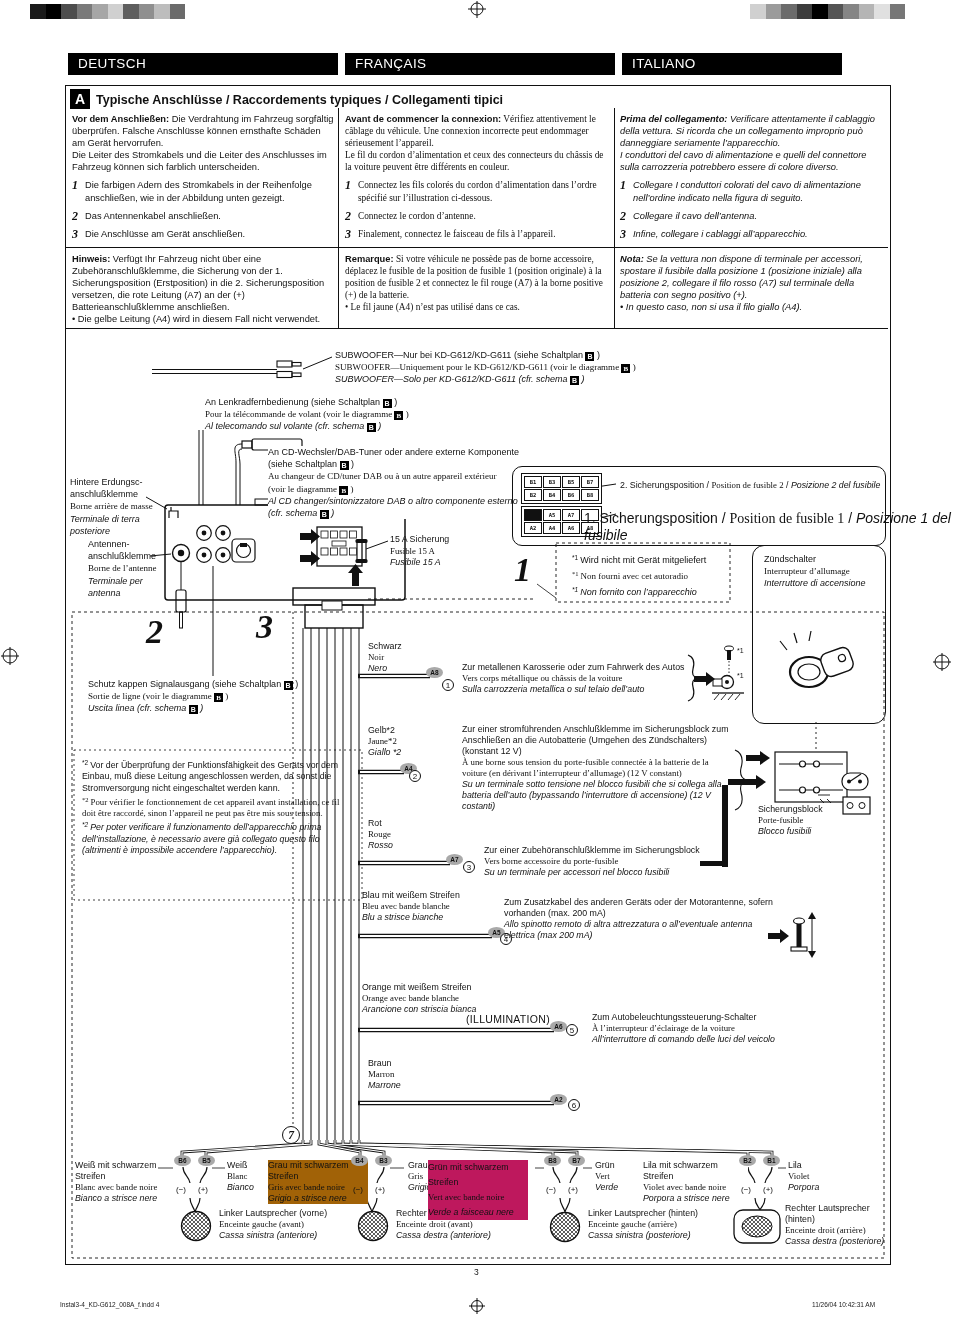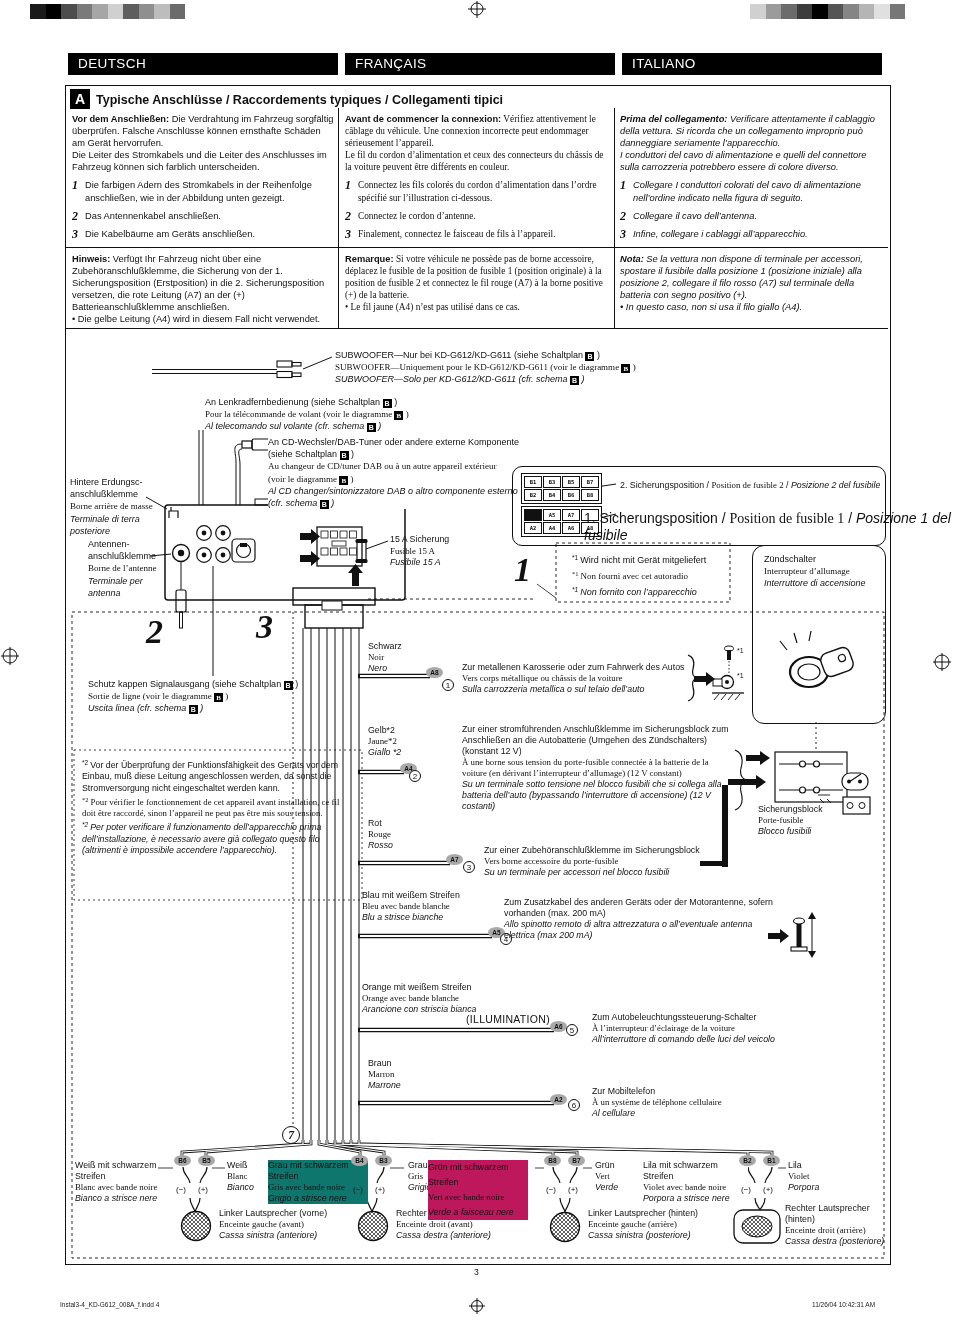--- a/index.html
+++ b/index.html
@@ -303,21 +303,21 @@
       <g transform="rotate(-20 837 662)">
         <rect x="822" y="650" width="30" height="24" rx="7" stroke-width="1.4" fill="#fff"></rect>
         <circle cx="843" cy="660" r="3.5" stroke-width="1.2"></circle>
       </g>
       <path d="M787,650 l-7,-9 M797,643 l-3,-10 M809,641 l2,-10" stroke-width="1.2"></path>
     </g>
   </svg>
 
   <div class="abs langbar" style="left:68px;top:53px;width:270px">DEUTSCH</div>
   <div class="abs langbar" style="left:345px;top:53px;width:270px">FRANÇAIS</div>
-  <div class="abs langbar" style="left:622px;top:53px;width:260px">ITALIANO</div>
+  <div class="abs langbar" style="left:622px;top:53px;width:220px">ITALIANO</div>
 
   <div class="abs mainbox" style="left:65px;top:85px;width:824px;height:1178px"></div>
   <div class="abs hline" style="left:66px;top:247px;width:822px;height:1px"></div>
   <div class="abs hline" style="left:66px;top:328px;width:822px;height:1px"></div>
   <div class="abs vline" style="left:338px;top:108px;width:1px;height:220px"></div>
   <div class="abs vline" style="left:614px;top:108px;width:1px;height:220px"></div>
 
   <div class="abs abox" style="left:70px;top:89px">A</div>
   <div class="abs title" style="left:96px;top:93px">Typische Anschlüsse / Raccordements typiques / Collegamenti tipici</div>
 
@@ -327,21 +327,21 @@
     <div class="step">
         <span class="stepnum">1</span>
         <span>Die farbigen Adern des Stromkabels in der Reihenfolge anschließen, wie in der Abbildung unten gezeigt.</span>
       </div>
     <div class="step">
         <span class="stepnum">2</span>
         <span>Das Antennenkabel anschließen.</span>
       </div>
     <div class="step">
         <span class="stepnum">3</span>
-        <span>Die Kabelbäume am Geräts anschließen.</span>
+        <span>Die Anschlüsse am Gerät anschließen.</span>
       </div>
   </div>
   <div class="abs introcol fr" style="left:345px;top:113px;width:262px">
     <div><b class="de">Avant de commencer la connexion:</b><span> Vérifiez attentivement le câblage du véhicule. Une connexion incorrecte peut endommager sérieusement l’appareil.</span></div>
     <div>Le fil du cordon d’alimentation et ceux des connecteurs du châssis de la voiture peuvent être différents en couleur.</div>
     <div class="step">
         <span class="stepnum">1</span>
         <span>Connectez les fils colorés du cordon d’alimentation dans l’ordre spécifié sur l’illustration ci-dessous.</span>
       </div>
     <div class="step">
@@ -386,21 +386,21 @@
   <div class="abs ml lh12" style="left:335px;top:349px;width:420px">
       <div class="ln de">SUBWOOFER—Nur bei KD-G612/KD-G611 (siehe Schaltplan <span class="sq">B</span> )</div>
       <div class="ln fr">SUBWOOFER—Uniquement pour le KD-G612/KD-G611 (voir le diagramme <span class="sq">B</span> )</div>
       <div class="ln it">SUBWOOFER—Solo per KD-G612/KD-G611 (cfr. schema <span class="sq">B</span> )</div>
     </div>
   <div class="abs ml lh12" style="left:205px;top:396px;width:300px">
       <div class="ln de">An Lenkradfernbedienung (siehe Schaltplan <span class="sq">B</span> )</div>
       <div class="ln fr">Pour la télécommande de volant (voir le diagramme <span class="sq">B</span> )</div>
       <div class="ln it">Al telecomando sul volante (cfr. schema <span class="sq">B</span> )</div>
     </div>
-  <div class="abs ml lh12" style="left:268px;top:436px;width:330px;background:#fff">
+  <div class="abs ml lh12" style="left:268px;top:446px;width:330px;background:#fff">
       <div class="ln de">An CD-Wechsler/DAB-Tuner oder andere externe Komponente</div>
       <div class="ln de">(siehe Schaltplan <span class="sq">B</span> )</div>
       <div class="ln fr">Au changeur de CD/tuner DAB ou à un autre appareil extérieur</div>
       <div class="ln fr">(voir le diagramme <span class="sq">B</span> )</div>
       <div class="ln it">Al CD changer/sintonizzatore DAB o altro componente esterno</div>
       <div class="ln it">(cfr. schema <span class="sq">B</span> )</div>
     </div>
   <div class="abs ml lh12" style="left:70px;top:476px;width:95px">
       <div class="ln de">Hintere Erdungsc-</div>
       <div class="ln de">anschlußklemme</div>
@@ -556,25 +556,20 @@
       <div class="ln it">All’interruttore di comando delle luci del veicolo</div>
     </div>
 
   <div class="abs ml" style="left:368px;top:1058px;width:90px">
       <div class="ln de">Braun</div>
       <div class="ln fr">Marron</div>
       <div class="ln it">Marrone</div>
     </div>
   <span class="badgeA" style="left:550px;top:1094px">A2</span>
   <span class="cnum" style="left:568px;top:1099px">6</span>
-  <div class="abs ml" style="left:592px;top:1086px;width:240px">
-      <div class="ln de">Zur Mobiltelefon</div>
-      <div class="ln fr">À un système de téléphone cellulaire</div>
-      <div class="ln it">Al cellulare</div>
-    </div>
 
   <div class="circ7" style="left:282px;top:1126px">7</div>
 
   <div class="abs ml" style="left:75px;top:1160px;width:100px;line-height:11px">
       <div class="ln de">Weiß mit schwarzem Streifen</div>
       <div class="ln fr">Blanc avec bande noire</div>
       <div class="ln it">Bianco a strisce nere</div>
     </div>
   <span class="badgeB" style="left:174px;top:1155px">B6</span>
   <span class="badgeB" style="left:198px;top:1155px">B5</span>
@@ -584,21 +579,21 @@
       <div class="ln de">Weiß</div>
       <div class="ln fr">Blanc</div>
       <div class="ln it">Bianco</div>
     </div>
   <div class="abs ml" style="left:219px;top:1208px;width:130px">
       <div class="ln de">Linker Lautsprecher (vorne)</div>
       <div class="ln fr">Enceinte gauche (avant)</div>
       <div class="ln it">Cassa sinistra (anteriore)</div>
     </div>
 
-  <div class="abs ml" style="left:268px;top:1160px;width:100px;line-height:11px;background:#0f766e">
+  <div class="abs ml" style="left:268px;top:1160px;width:100px;line-height:11px;background:#a16207">
       <div class="ln de">Grau mit schwarzem Streifen</div>
       <div class="ln fr">Gris avec bande noire</div>
       <div class="ln it">Grigio a strisce nere</div>
     </div>
   <span class="badgeB" style="left:351px;top:1155px">B4</span>
   <span class="badgeB" style="left:375px;top:1155px">B3</span>
   <span class="polarity" style="left:353px;top:1185px">(−)</span>
   <span class="polarity" style="left:375px;top:1185px">(+)</span>
   <div class="abs ml" style="left:408px;top:1160px;width:50px">
       <div class="ln de">Grau</div>

